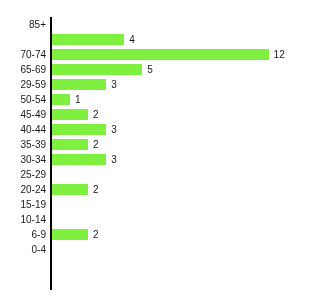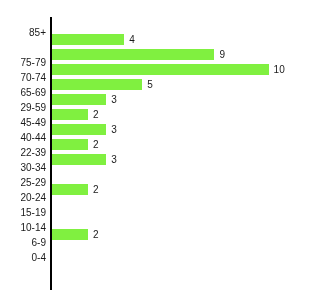--- a/index.html
+++ b/index.html
@@ -35,21 +35,21 @@
     width: 300px;
   }
   .row {
     position: relative;
     height: 15px;
     width: 300px;
   }
   .cat-label {
     position: absolute;
     right: 254px;       
-    top: 8px;
+    top: 0;
     height: 15px;
     line-height: 15px;
     font-size: 10px;
     color: #1a1a1a;
     white-space: nowrap;
     text-align: right;
   }
   .bar-wrap {
     position: absolute;
     left: 52px;
@@ -81,63 +81,63 @@
         <div class="cat-label">85+</div>
         <div class="bar-wrap"></div>
       </div>
       <div class="row">
         <div class="bar-wrap">
           <div class="bar" style="width: 72.2px; background: rgb(128, 240, 64);"></div>
           <div class="bar-value">4</div>
         </div>
       </div>
       <div class="row">
-        <div class="cat-label">75-79</div>
-        <div class="bar-wrap">
-          <div class="bar" style="width: 162.45px; background: rgb(128, 240, 64);"></div>
-          <div class="bar-value">9</div>
-        </div>
-      </div>
-      <div class="row">
         <div class="cat-label">70-74</div>
         <div class="bar-wrap">
           <div class="bar" style="width: 216.6px; background: rgb(128, 240, 64);"></div>
-          <div class="bar-value">10</div>
+          <div class="bar-value">12</div>
         </div>
       </div>
       <div class="row">
         <div class="cat-label">65-69</div>
         <div class="bar-wrap">
           <div class="bar" style="width: 90.25px; background: rgb(128, 240, 64);"></div>
           <div class="bar-value">5</div>
         </div>
       </div>
       <div class="row">
         <div class="cat-label">29-59</div>
         <div class="bar-wrap">
           <div class="bar" style="width: 54.15px; background: rgb(128, 240, 64);"></div>
           <div class="bar-value">3</div>
         </div>
       </div>
       <div class="row">
+        <div class="cat-label">50-54</div>
+        <div class="bar-wrap">
+          <div class="bar" style="width: 18.05px; background: rgb(128, 240, 64);"></div>
+          <div class="bar-value">1</div>
+        </div>
+      </div>
+      <div class="row">
         <div class="cat-label">45-49</div>
         <div class="bar-wrap">
           <div class="bar" style="width: 36.1px; background: rgb(128, 240, 64);"></div>
           <div class="bar-value">2</div>
         </div>
       </div>
       <div class="row">
         <div class="cat-label">40-44</div>
         <div class="bar-wrap">
           <div class="bar" style="width: 54.15px; background: rgb(128, 240, 64);"></div>
           <div class="bar-value">3</div>
         </div>
       </div>
       <div class="row">
-        <div class="cat-label">22-39</div>
+        <div class="cat-label">35-39</div>
         <div class="bar-wrap">
           <div class="bar" style="width: 36.1px; background: rgb(128, 240, 64);"></div>
           <div class="bar-value">2</div>
         </div>
       </div>
       <div class="row">
         <div class="cat-label">30-34</div>
         <div class="bar-wrap">
           <div class="bar" style="width: 54.15px; background: rgb(128, 240, 64);"></div>
           <div class="bar-value">3</div>

